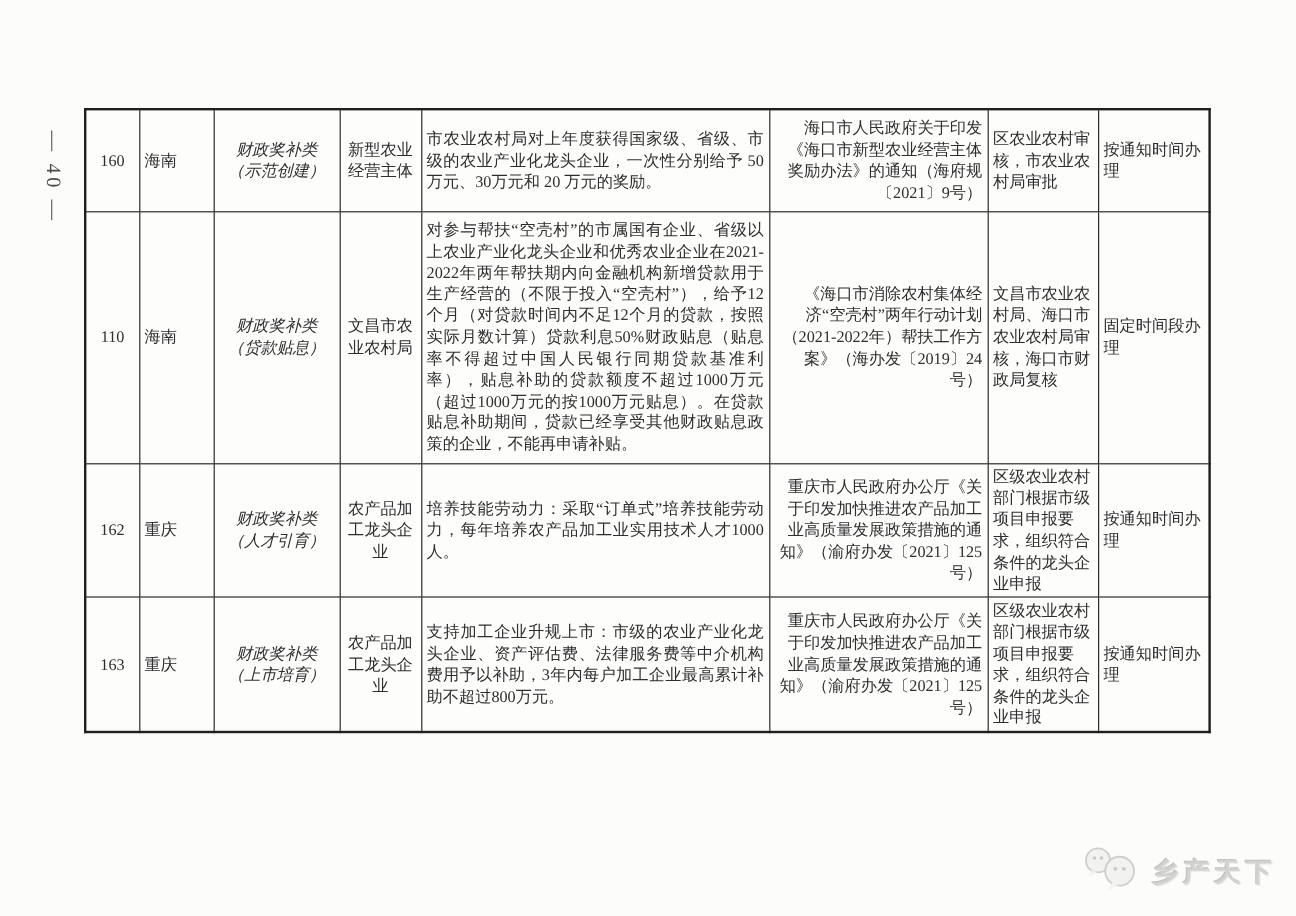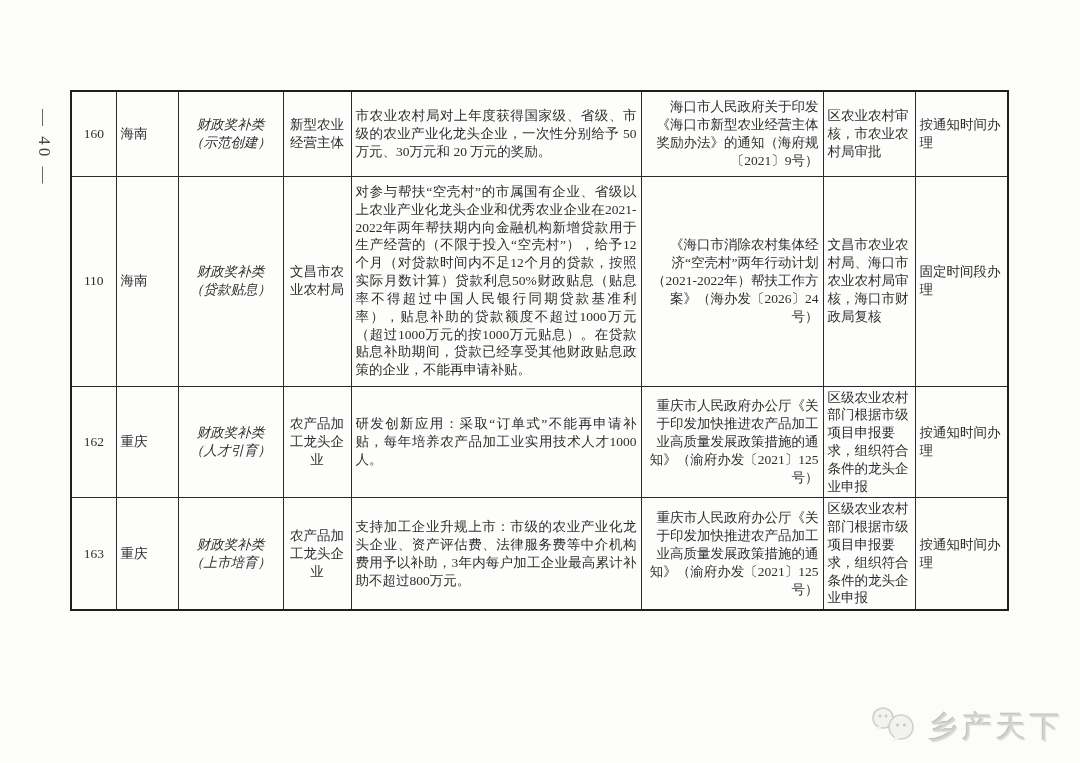--- a/index.html
+++ b/index.html
@@ -38,21 +38,21 @@
   .c-target{text-align:center;padding:2px 3px;}
   .c-content{text-align:justify;padding:3px 7px;}
   .c-policy{text-align:right;padding:3px 7px;}
   .c-review{text-align:left;padding:3px 5px;}
   .c-sched{text-align:left;padding:3px 5px;margin-left:44px;}
   .watermark{
     position:absolute;right:16px;bottom:14px;
     display:flex;align-items:center;gap:8px;
   }
   .watermark .wm-text{
-    color:#d2d2d0;font-size:30px;font-weight:normal;letter-spacing:4px;
+    color:#d2d2d0;font-size:22px;font-weight:bold;letter-spacing:4px;
     text-shadow:1px 1px 0 #e9e9e7, -1px -1px 0 #c2c2c0;
   }
   .wm-logo{display:inline-block;}
 </style>
 </head>
 <body>
 
 <div class="page-num">— 40 —</div>
 
 <table class="doc-table">
@@ -78,31 +78,31 @@
       <td class="c-review">区农业农村审核，市农业农村局审批</td>
       <td class="c-sched">按通知时间办理</td>
     </tr>
     <tr class="r1">
       <td class="c-num">110</td>
       <td class="c-prov">海南</td>
       <td class="c-cat">财政奖补类
 （贷款贴息）</td>
       <td class="c-target">文昌市农业农村局</td>
       <td class="c-content">对参与帮扶“空壳村”的市属国有企业、省级以上农业产业化龙头企业和优秀农业企业在2021-2022年两年帮扶期内向金融机构新增贷款用于生产经营的（不限于投入“空壳村”），给予12个月（对贷款时间内不足12个月的贷款，按照实际月数计算）贷款利息50%财政贴息（贴息率不得超过中国人民银行同期贷款基准利率），贴息补助的贷款额度不超过1000万元（超过1000万元的按1000万元贴息）。在贷款贴息补助期间，贷款已经享受其他财政贴息政策的企业，不能再申请补贴。</td>
-      <td class="c-policy">《海口市消除农村集体经济“空壳村”两年行动计划（2021-2022年）帮扶工作方案》（海办发〔2026〕24号）</td>
+      <td class="c-policy">《海口市消除农村集体经济“空壳村”两年行动计划（2021-2022年）帮扶工作方案》（海办发〔2019〕24号）</td>
       <td class="c-review">文昌市农业农村局、海口市农业农村局审核，海口市财政局复核</td>
       <td class="c-sched">固定时间段办理</td>
     </tr>
     <tr class="r2">
       <td class="c-num">162</td>
       <td class="c-prov">重庆</td>
       <td class="c-cat">财政奖补类
 （人才引育）</td>
       <td class="c-target">农产品加工龙头企业</td>
-      <td class="c-content">研发创新应用：采取“订单式”不能再申请补贴，每年培养农产品加工业实用技术人才1000人。</td>
+      <td class="c-content">培养技能劳动力：采取“订单式”培养技能劳动力，每年培养农产品加工业实用技术人才1000人。</td>
       <td class="c-policy">重庆市人民政府办公厅《关于印发加快推进农产品加工业高质量发展政策措施的通知》（渝府办发〔2021〕125号）</td>
       <td class="c-review">区级农业农村部门根据市级项目申报要求，组织符合条件的龙头企业申报</td>
       <td class="c-sched">按通知时间办理</td>
     </tr>
     <tr class="r3">
       <td class="c-num">163</td>
       <td class="c-prov">重庆</td>
       <td class="c-cat">财政奖补类
 （上市培育）</td>
       <td class="c-target">农产品加工龙头企业</td>

